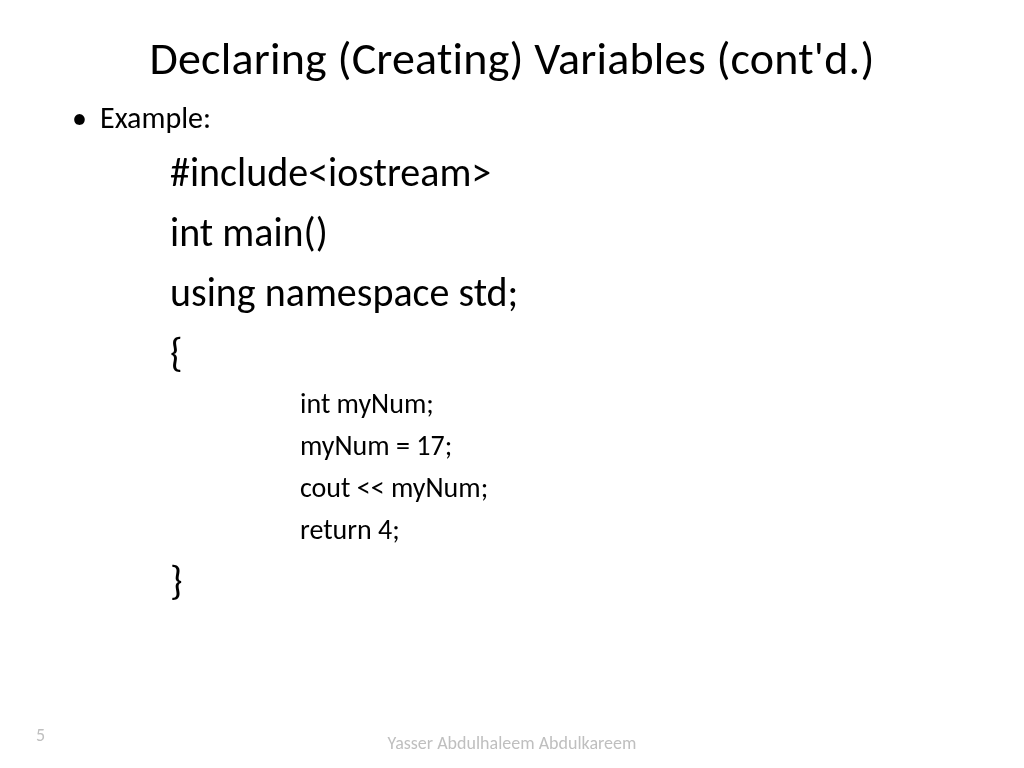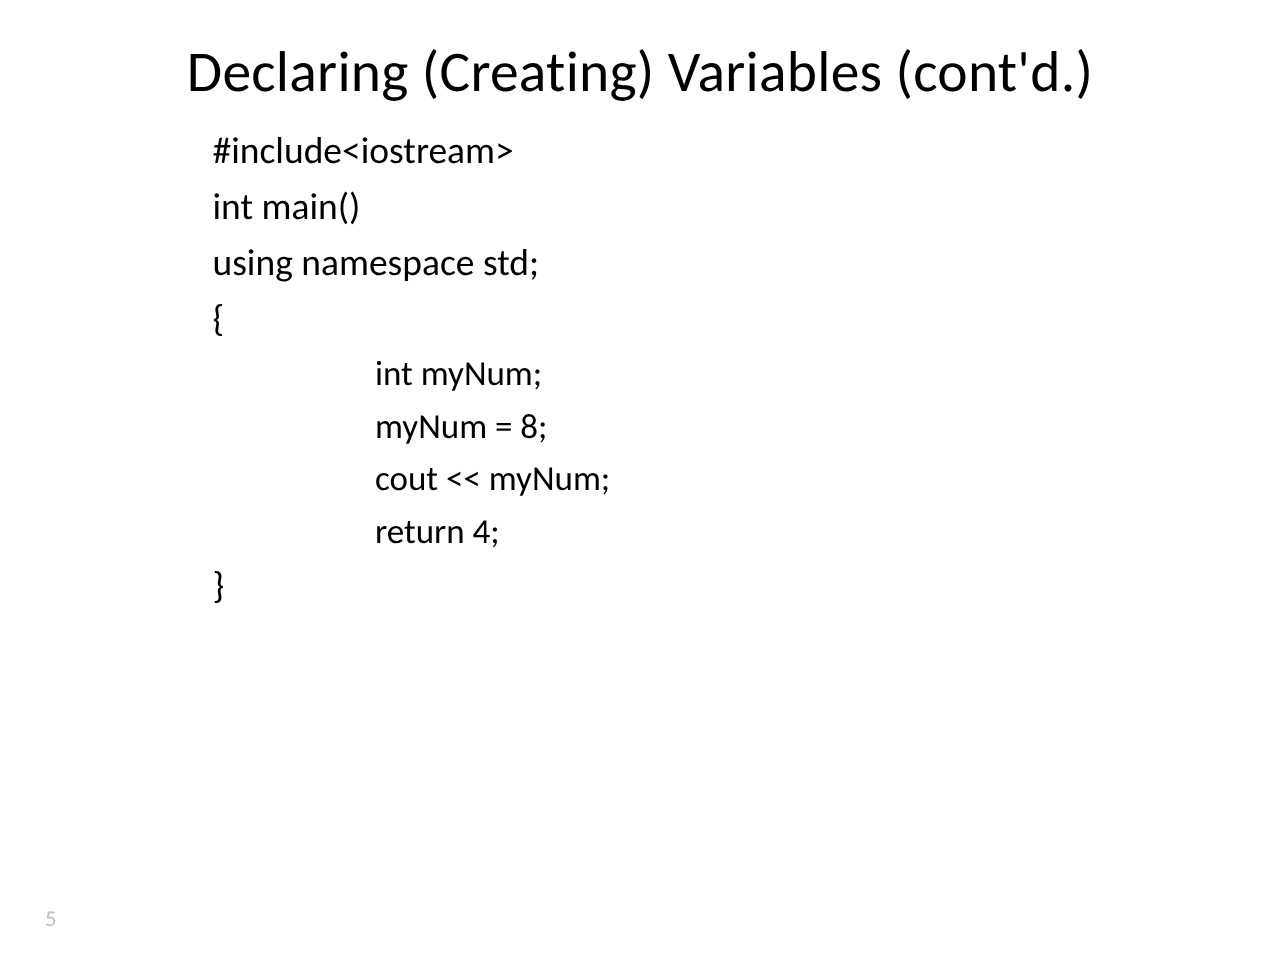--- a/index.html
+++ b/index.html
@@ -2,43 +2,45 @@
 <html><head>
 <meta charset="utf-8">
 <style>
   * { margin: 0; padding: 0; box-sizing: border-box; }
   html, body { width: 1024px; height: 768px; background: #fff; font-family: Calibri, "Segoe UI", Arial, sans-serif; color: #000; }
   .slide { position: relative; width: 1024px; height: 768px; padding: 20px 60px 40px 60px; }
   .title { font-size: 46px; font-weight: 400; text-align: center; margin: 10px 0 12px 0; letter-spacing: 0.2px; }
   .bullets { list-style: none; padding-left: 40px; }
   .bullets > li { position: relative; font-size: 30px; line-height: 1.35; margin-bottom: 4px; padding-left: 0; }
   .bullets > li::before { content: "•"; position: absolute; left: -28px; top: 0; font-size: 30px; }
-  .code-block { padding-left: 110px; font-size: 30px; line-height: 1.5; }
+  .code-block { padding-left: 110px; font-size: 40px; line-height: 1.5; }
   .code-indent { padding-left: 240px; font-size: 28px; line-height: 1.5; }
   .footer { position: absolute; bottom: 14px; left: 0; width: 1024px; text-align: center; font-size: 18px; color: #bfbfbf; line-height: 1.25; }
   .pagenum { position: absolute; bottom: 22px; left: 36px; font-size: 18px; color: #bfbfbf; }
 </style>
 </head>
 <body>
 
 <div class="slide">
 
   <h1 class="title">Declaring (Creating) Variables (cont'd.)</h1>
 
   <ul class="bullets">
+    <li>Example:</li>
   </ul>
 
   <div class="code-block">#include&lt;iostream&gt;</div>
   <div class="code-block">int main()</div>
   <div class="code-block">using namespace std;</div>
   <div class="code-block">{</div>
   <div class="code-indent">int myNum;</div>
-  <div class="code-indent">myNum = 8;</div>
+  <div class="code-indent">myNum = 17;</div>
   <div class="code-indent">cout &lt;&lt; myNum;</div>
   <div class="code-indent">return 4;</div>
   <div class="code-block">}</div>
 
   <div class="footer">
+    <div>Yasser Abdulhaleem Abdulkareem</div>
   </div>
 
   <div class="pagenum">5</div>
 
 </div>
 
 </body></html>

